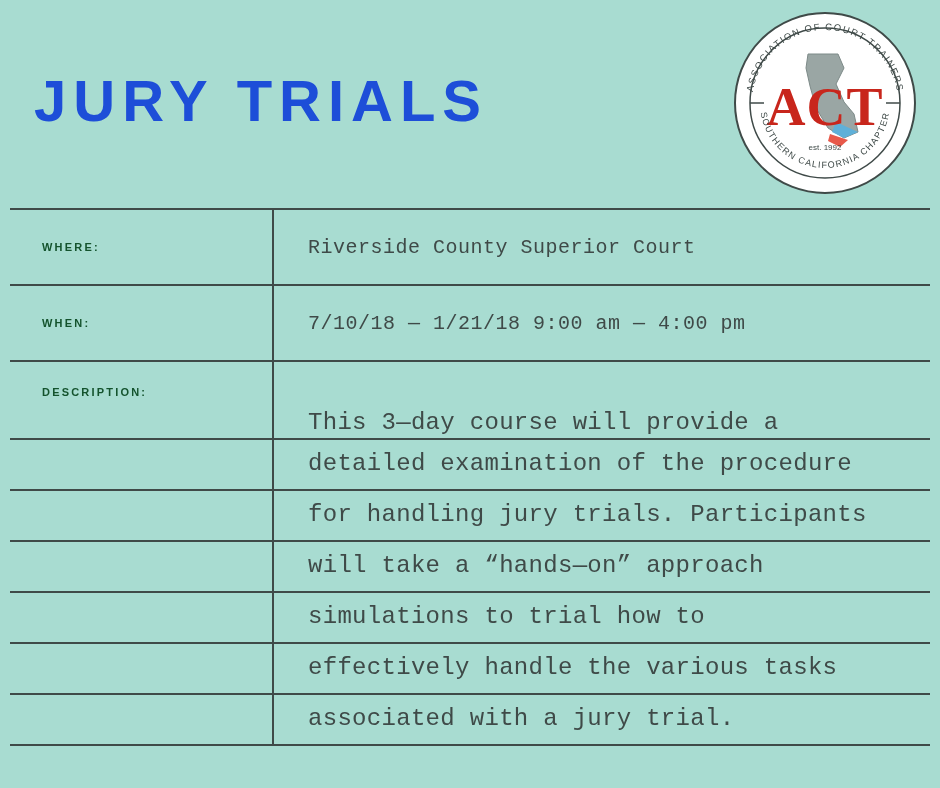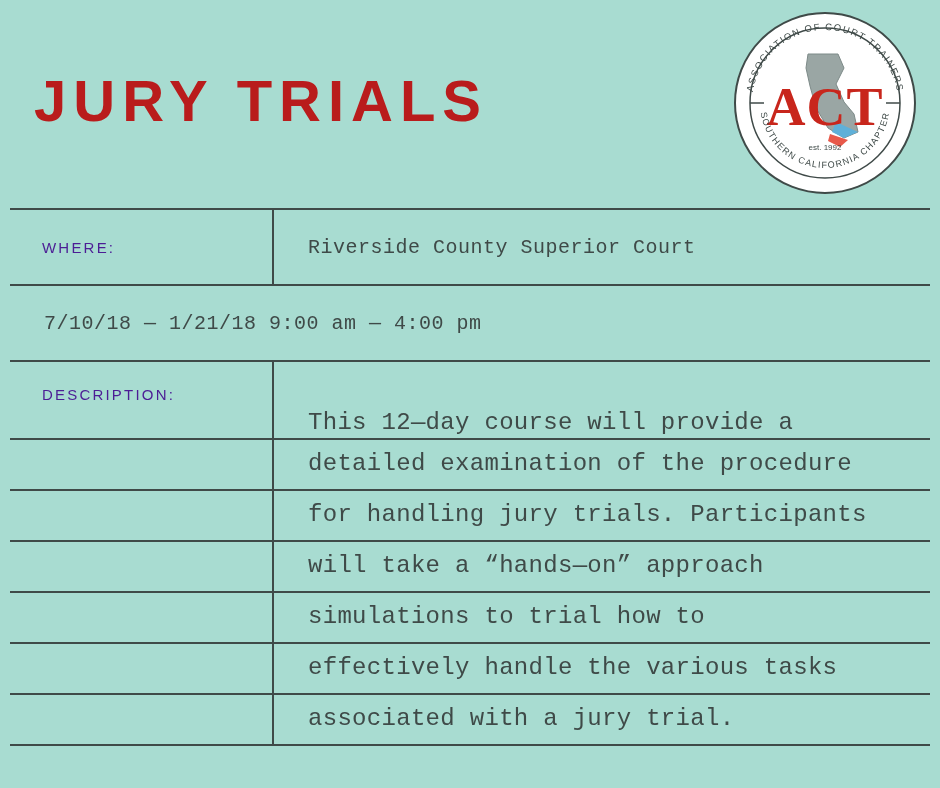--- a/index.html
+++ b/index.html
@@ -29,21 +29,21 @@
     width: 940px;
     height: 208px;
   }
   .title {
     position: absolute;
     left: 34px;
     top: 72px;
     font-size: 58px;
     font-weight: bold;
     letter-spacing: 7px;
-    color: #b91c1c;
+    color: #1d4ed8;
     font-family: "Liberation Sans", sans-serif;
     line-height: 1;
     white-space: nowrap;
   }
 
   
   .logo {
     position: absolute;
     right: 22px;
     top: 10px;
@@ -68,23 +68,23 @@
   .cell-label {
     width: 264px;
     flex: 0 0 264px;
     border-right: 2px solid #3f4a48;
     box-sizing: border-box;
     display: flex;
     align-items: center;
     padding-left: 32px;
   }
   .label-text {
-    color: #4c1d95;
-    font-size: 15px;
-    font-weight: normal;
+    color: #14532d;
+    font-size: 11px;
+    font-weight: bold;
     letter-spacing: 2.2px;
     font-family: "Liberation Sans", sans-serif;
     white-space: nowrap;
   }
   .cell-value {
     flex: 1 1 auto;
     display: flex;
     align-items: center;
     padding-left: 34px;
     box-sizing: border-box;
@@ -150,31 +150,34 @@
     <div class="row">
       <div class="cell-label">
         <span class="label-text">WHERE:</span>
       </div>
       <div class="cell-value">
         <span class="value-text">Riverside County Superior Court</span>
       </div>
     </div>
 
     <div class="row">
+      <div class="cell-label">
+        <span class="label-text">WHEN:</span>
+      </div>
       <div class="cell-value">
         <span class="value-text">7/10/18 — 1/21/18 9:00 am — 4:00 pm</span>
       </div>
     </div>
 
     <div class="row desc-first">
       <div class="cell-label">
         <span class="label-text">DESCRIPTION:</span>
       </div>
       <div class="cell-value">
-        <span class="desc-text">This 12—day course will provide a</span>
+        <span class="desc-text">This 3—day course will provide a</span>
       </div>
     </div>
 
     <div class="row desc-line">
       <div class="cell-label"></div>
       <div class="cell-value">
         <span class="desc-text">detailed examination of the procedure</span>
       </div>
     </div>
 

